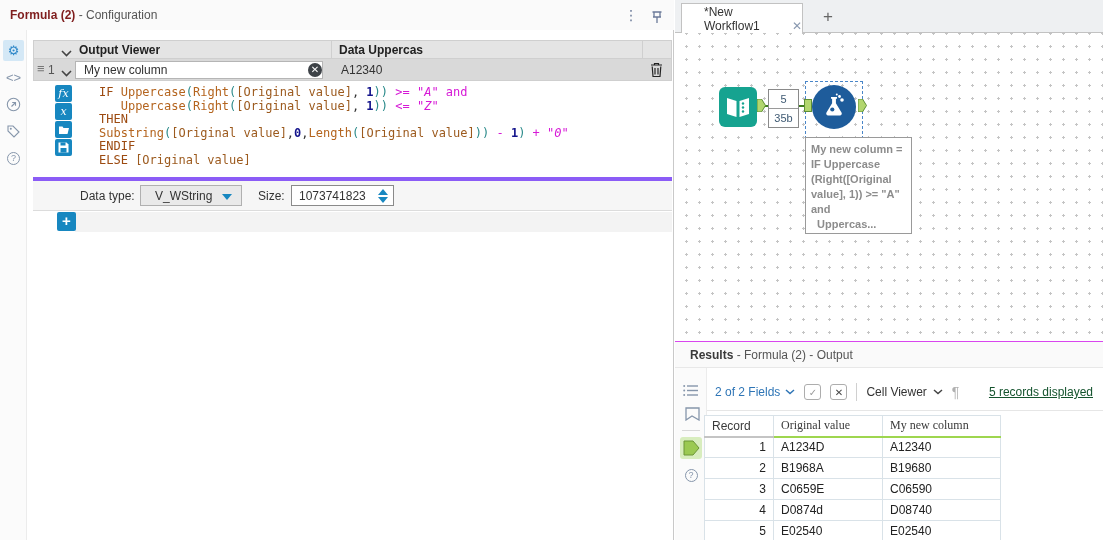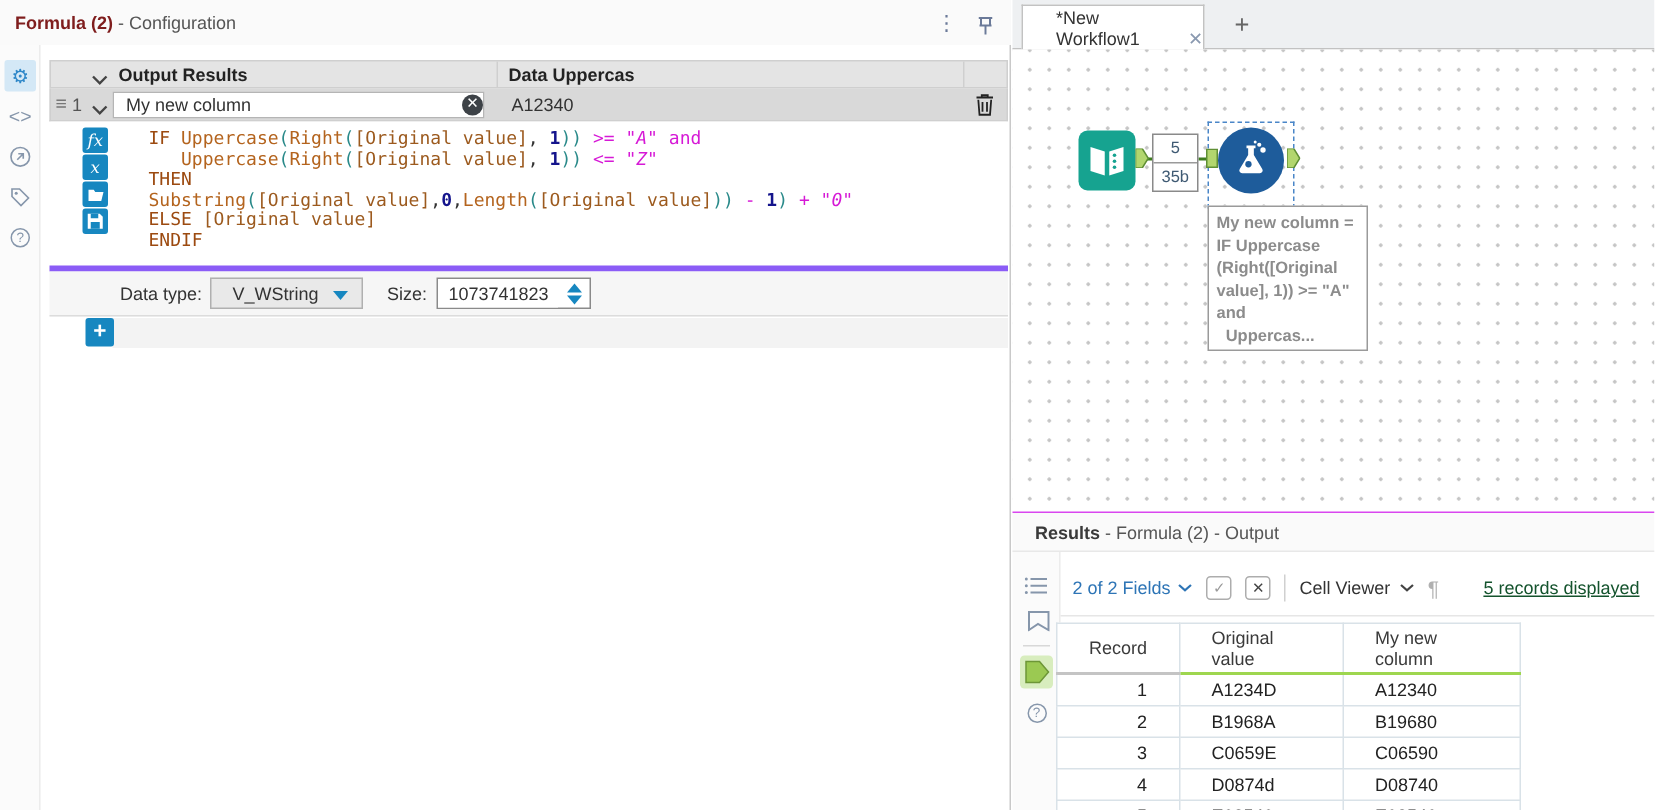--- a/index.html
+++ b/index.html
@@ -92,23 +92,23 @@
   .res-toolbar { position:absolute; left:32px; top:32px; width:396px; height:37px; display:flex; align-items:center; padding:0 10px 0 8px; gap:9px; border-bottom:1px solid #e6e6e6; }
   .fields-dd { color:var(--link); display:flex; align-items:center; gap:5px; cursor:pointer;text-align:center; }
   .tb-ic { width:17px; height:16px; border:1px solid #adadad; border-radius:3px; display:flex; align-items:center; justify-content:center; font-size:10px; color:#9a9a9a; cursor:pointer; background:#fff; }
   .tb-ic.xbox { color:#444; }
   .tb-sep { width:1px; height:18px; background:#d0d0d0; }
   .cellviewer-dd { color:#333; display:flex; align-items:center; gap:6px; cursor:pointer; }
   .pilcrow { color:#b0b0b0; font-size:14px; cursor:pointer; }
   .records { margin-left:auto; color:#14532d;text-decoration:underline; }
 
   .res-table { position:absolute; left:29px; top:73px; border-collapse:collapse; background:#fff; }
-  .res-table th, .res-table td { border:1px solid #d9e2e8; font-weight:normal; font-size:12px; padding:2px 21px; height:21px; color:#222; }
+  .res-table th, .res-table td { border:1px solid #d9e2e8; font-weight:normal; font-size:12px; padding:2px 7px; height:21px; color:#222; }
   .res-table th { text-align:left; color:#3a3a3a; border-bottom:2px solid #c4c4c4; background:#fff; }
-  .res-table th.str-col { border-bottom:2px solid var(--underline); }
+  .res-table th.str-col { border-bottom:2px solid var(--underline);font-family:Liberation Serif, serif; }
   .res-table td.num { text-align:right; }
   .res-table { border:1px solid #b7c6d0; }
   .col-record { width:69px; } .col-orig { width:109px; } .col-new { width:118px; }
 </style>
 </head>
 <body>
 
 <div class="app">
 
   <div class="cfg-panel">
@@ -146,21 +146,21 @@
           <span class="ic-circle">?</span>
         </div>
     </div>
 
     <div class="hdr-row">
       <div style="position:absolute;left:27px;top:5px">
         <svg width="11" height="7">
             <polyline points="1,1 5.5,5.5 10,1" fill="none" stroke="#444" stroke-width="1.6"></polyline>
           </svg>
       </div>
-      <div class="hdr-label" style="left:45px">Output Results</div>
+      <div class="hdr-label" style="left:45px">Output Viewer</div>
       <div class="vline" style="left:297px"></div>
       <div class="hdr-label" style="left:305px">Data Uppercas</div>
       <div class="vline" style="left:608px"></div>
     </div>
 
     <div class="name-row">
       <div class="drag-handle">≡</div>
       <div class="row-num">1</div>
       <div style="position:absolute;left:27px;top:7px">
         <svg width="11" height="7">
@@ -195,22 +195,22 @@
             <path d="M0.5 0.5 h8 l2 2 v8 h-10 Z" fill="#fff"></path>
             <rect x="2.5" y="6" width="6" height="4.5" fill="var(--accent)"></rect>
             <rect x="2.5" y="0.5" width="5" height="3" fill="var(--accent)"></rect>
           </svg>
       </div>
       <div class="code">
           <div class="code-line"><span class="seg-kw">IF </span><span class="seg-fn">Uppercase</span><span class="seg-p">(</span><span class="seg-fn">Right</span><span class="seg-p">(</span><span class="seg-fld">[Original value]</span><span class="seg-tx">, </span><span class="seg-num">1</span><span class="seg-p">))</span><span class="seg-op"> &gt;= </span><span class="seg-str">"A"</span><span class="seg-op"> and</span></div>
           <div class="code-line"><span class="seg-tx">   </span><span class="seg-fn">Uppercase</span><span class="seg-p">(</span><span class="seg-fn">Right</span><span class="seg-p">(</span><span class="seg-fld">[Original value]</span><span class="seg-tx">, </span><span class="seg-num">1</span><span class="seg-p">))</span><span class="seg-op"> &lt;= </span><span class="seg-str">"Z"</span></div>
           <div class="code-line"><span class="seg-kw">THEN</span></div>
           <div class="code-line"><span class="seg-fn">Substring</span><span class="seg-p">(</span><span class="seg-fld">[Original value]</span><span class="seg-tx">,</span><span class="seg-num">0</span><span class="seg-tx">,</span><span class="seg-fn">Length</span><span class="seg-p">(</span><span class="seg-fld">[Original value]</span><span class="seg-p">))</span><span class="seg-op"> - </span><span class="seg-num">1</span><span class="seg-p">)</span><span class="seg-op"> + </span><span class="seg-str">"0"</span></div>
+          <div class="code-line"><span class="seg-kw">ENDIF</span></div>
           <div class="code-line"><span class="seg-kw">ELSE </span><span class="seg-fld">[Original value]</span></div>
-          <div class="code-line"><span class="seg-kw">ENDIF</span></div>
         </div>
     </div>
 
     <div class="dtype-row">
       <div class="dt-label">Data type:</div>
       <div class="dt-select">
         <span>V_WString</span>
         <div class="dt-caret"></div>
       </div>
       <div class="size-label">Size:</div>

